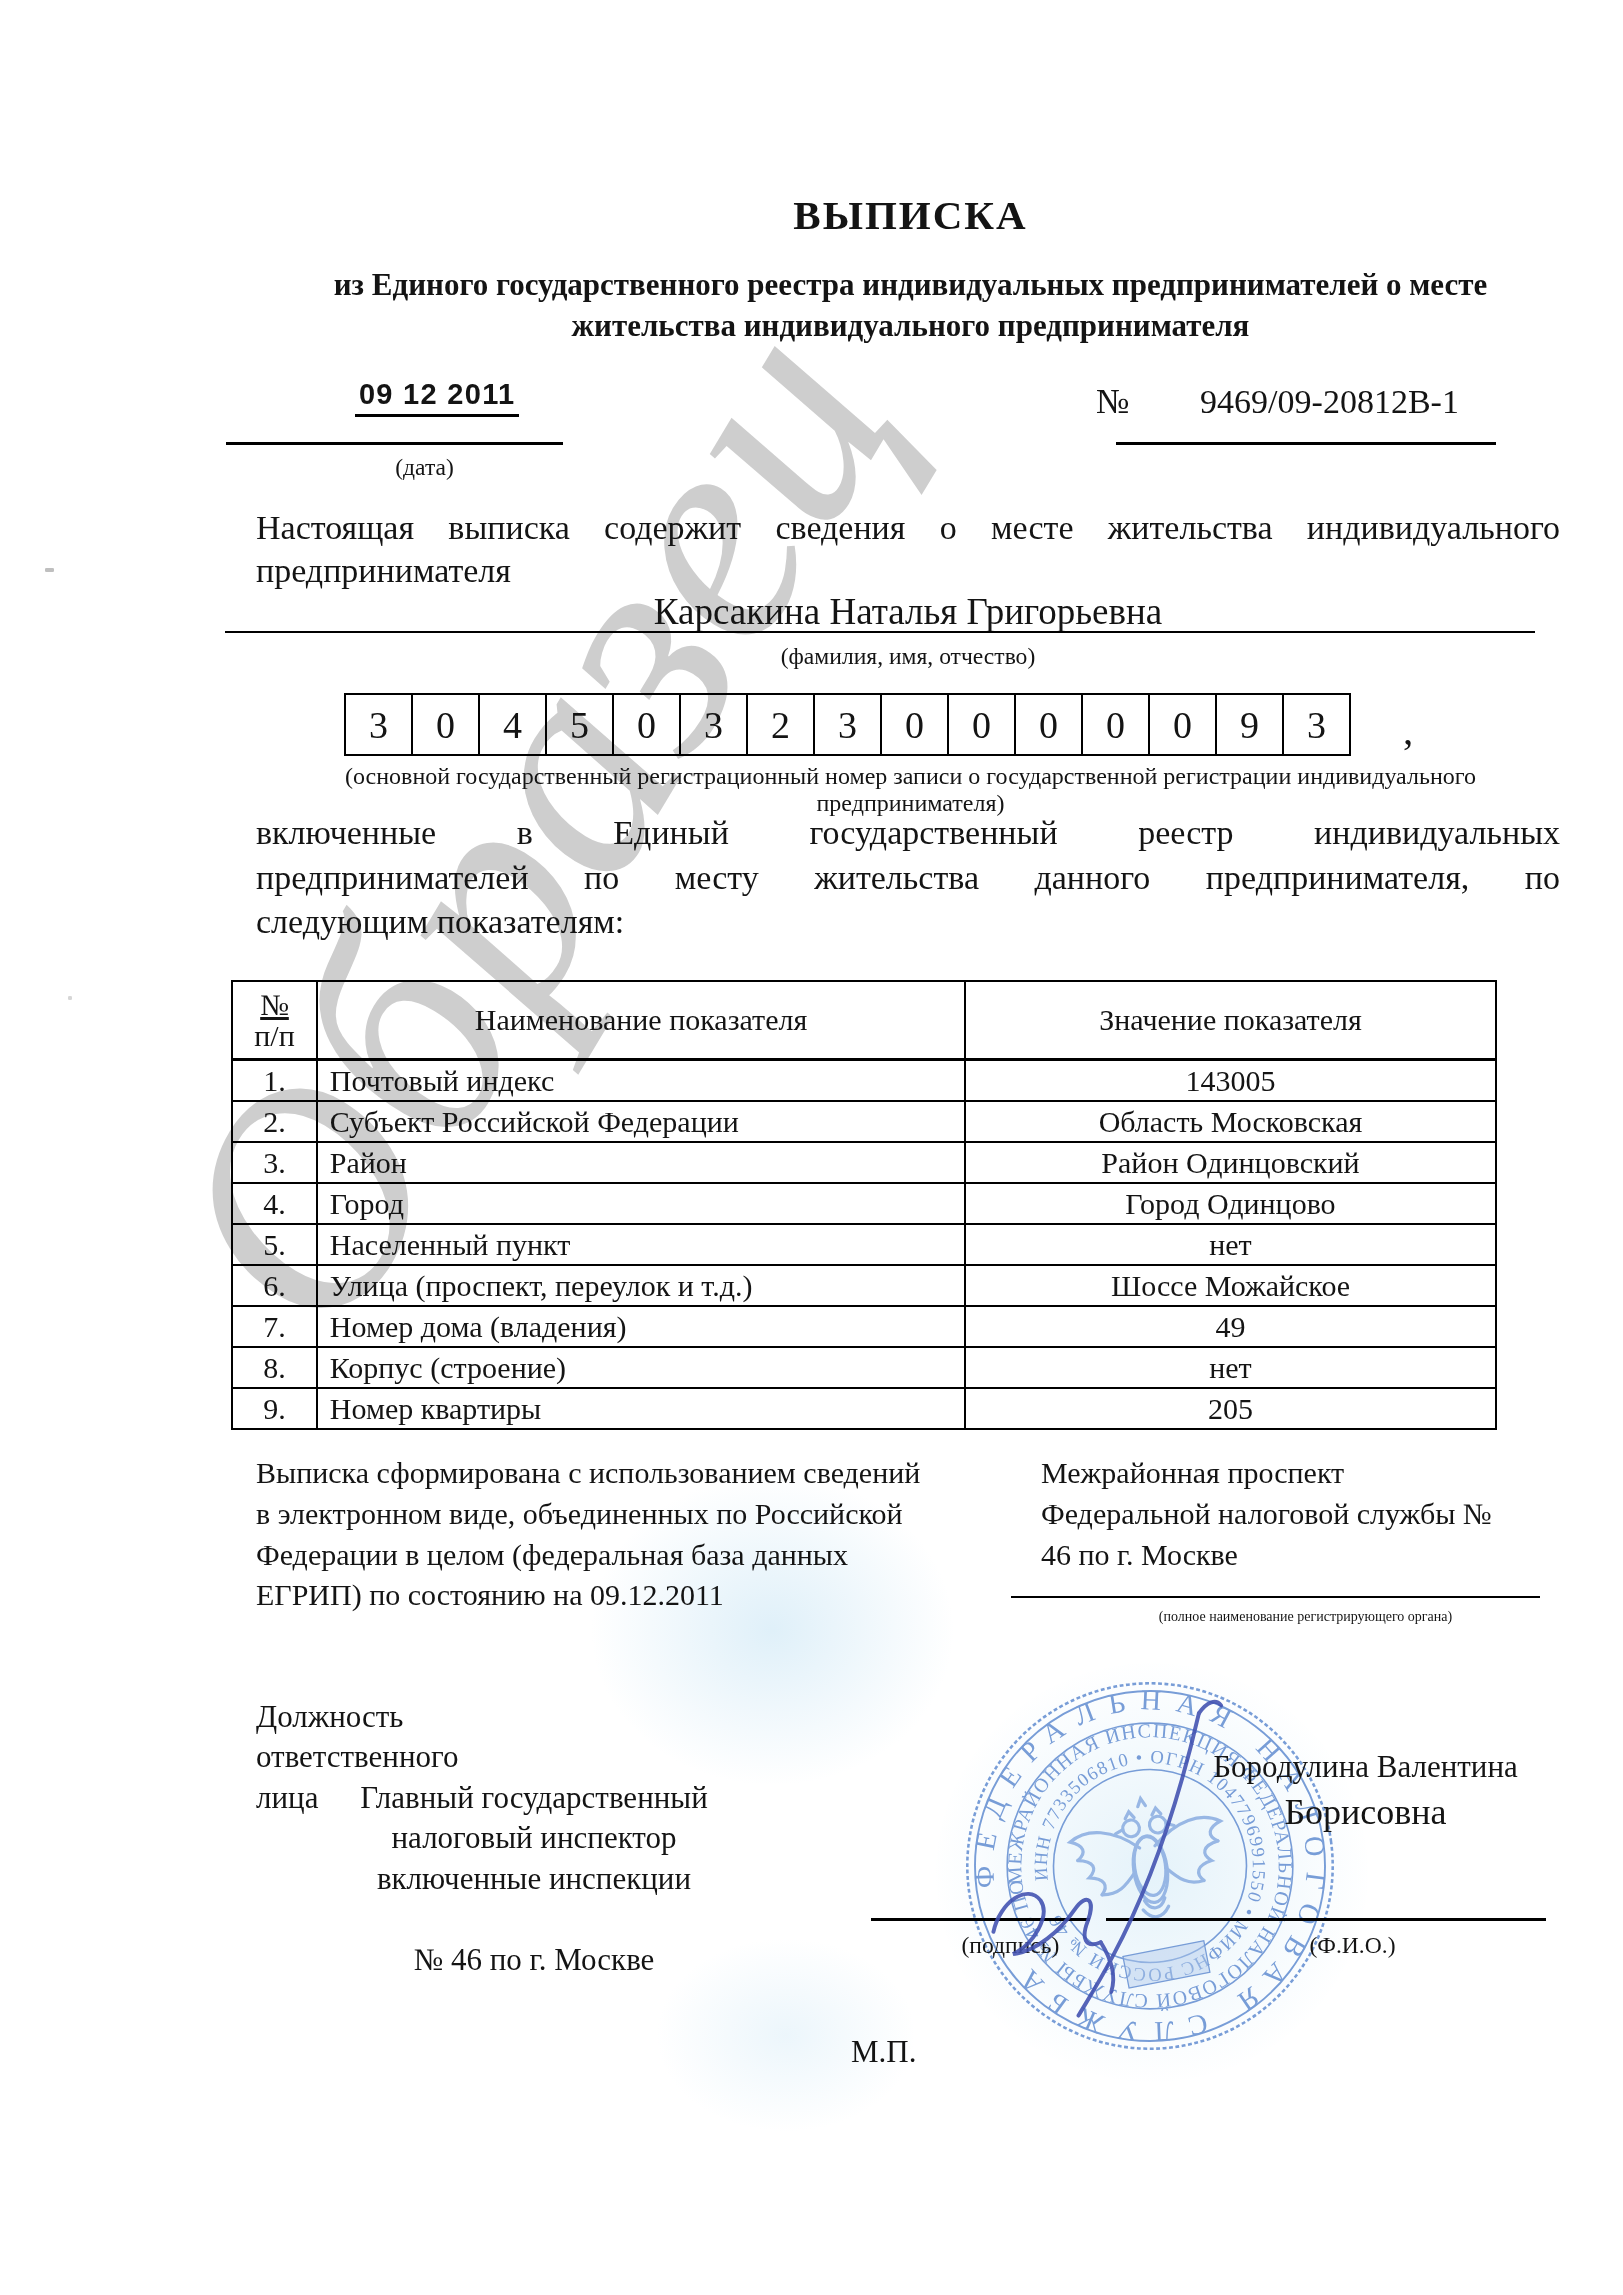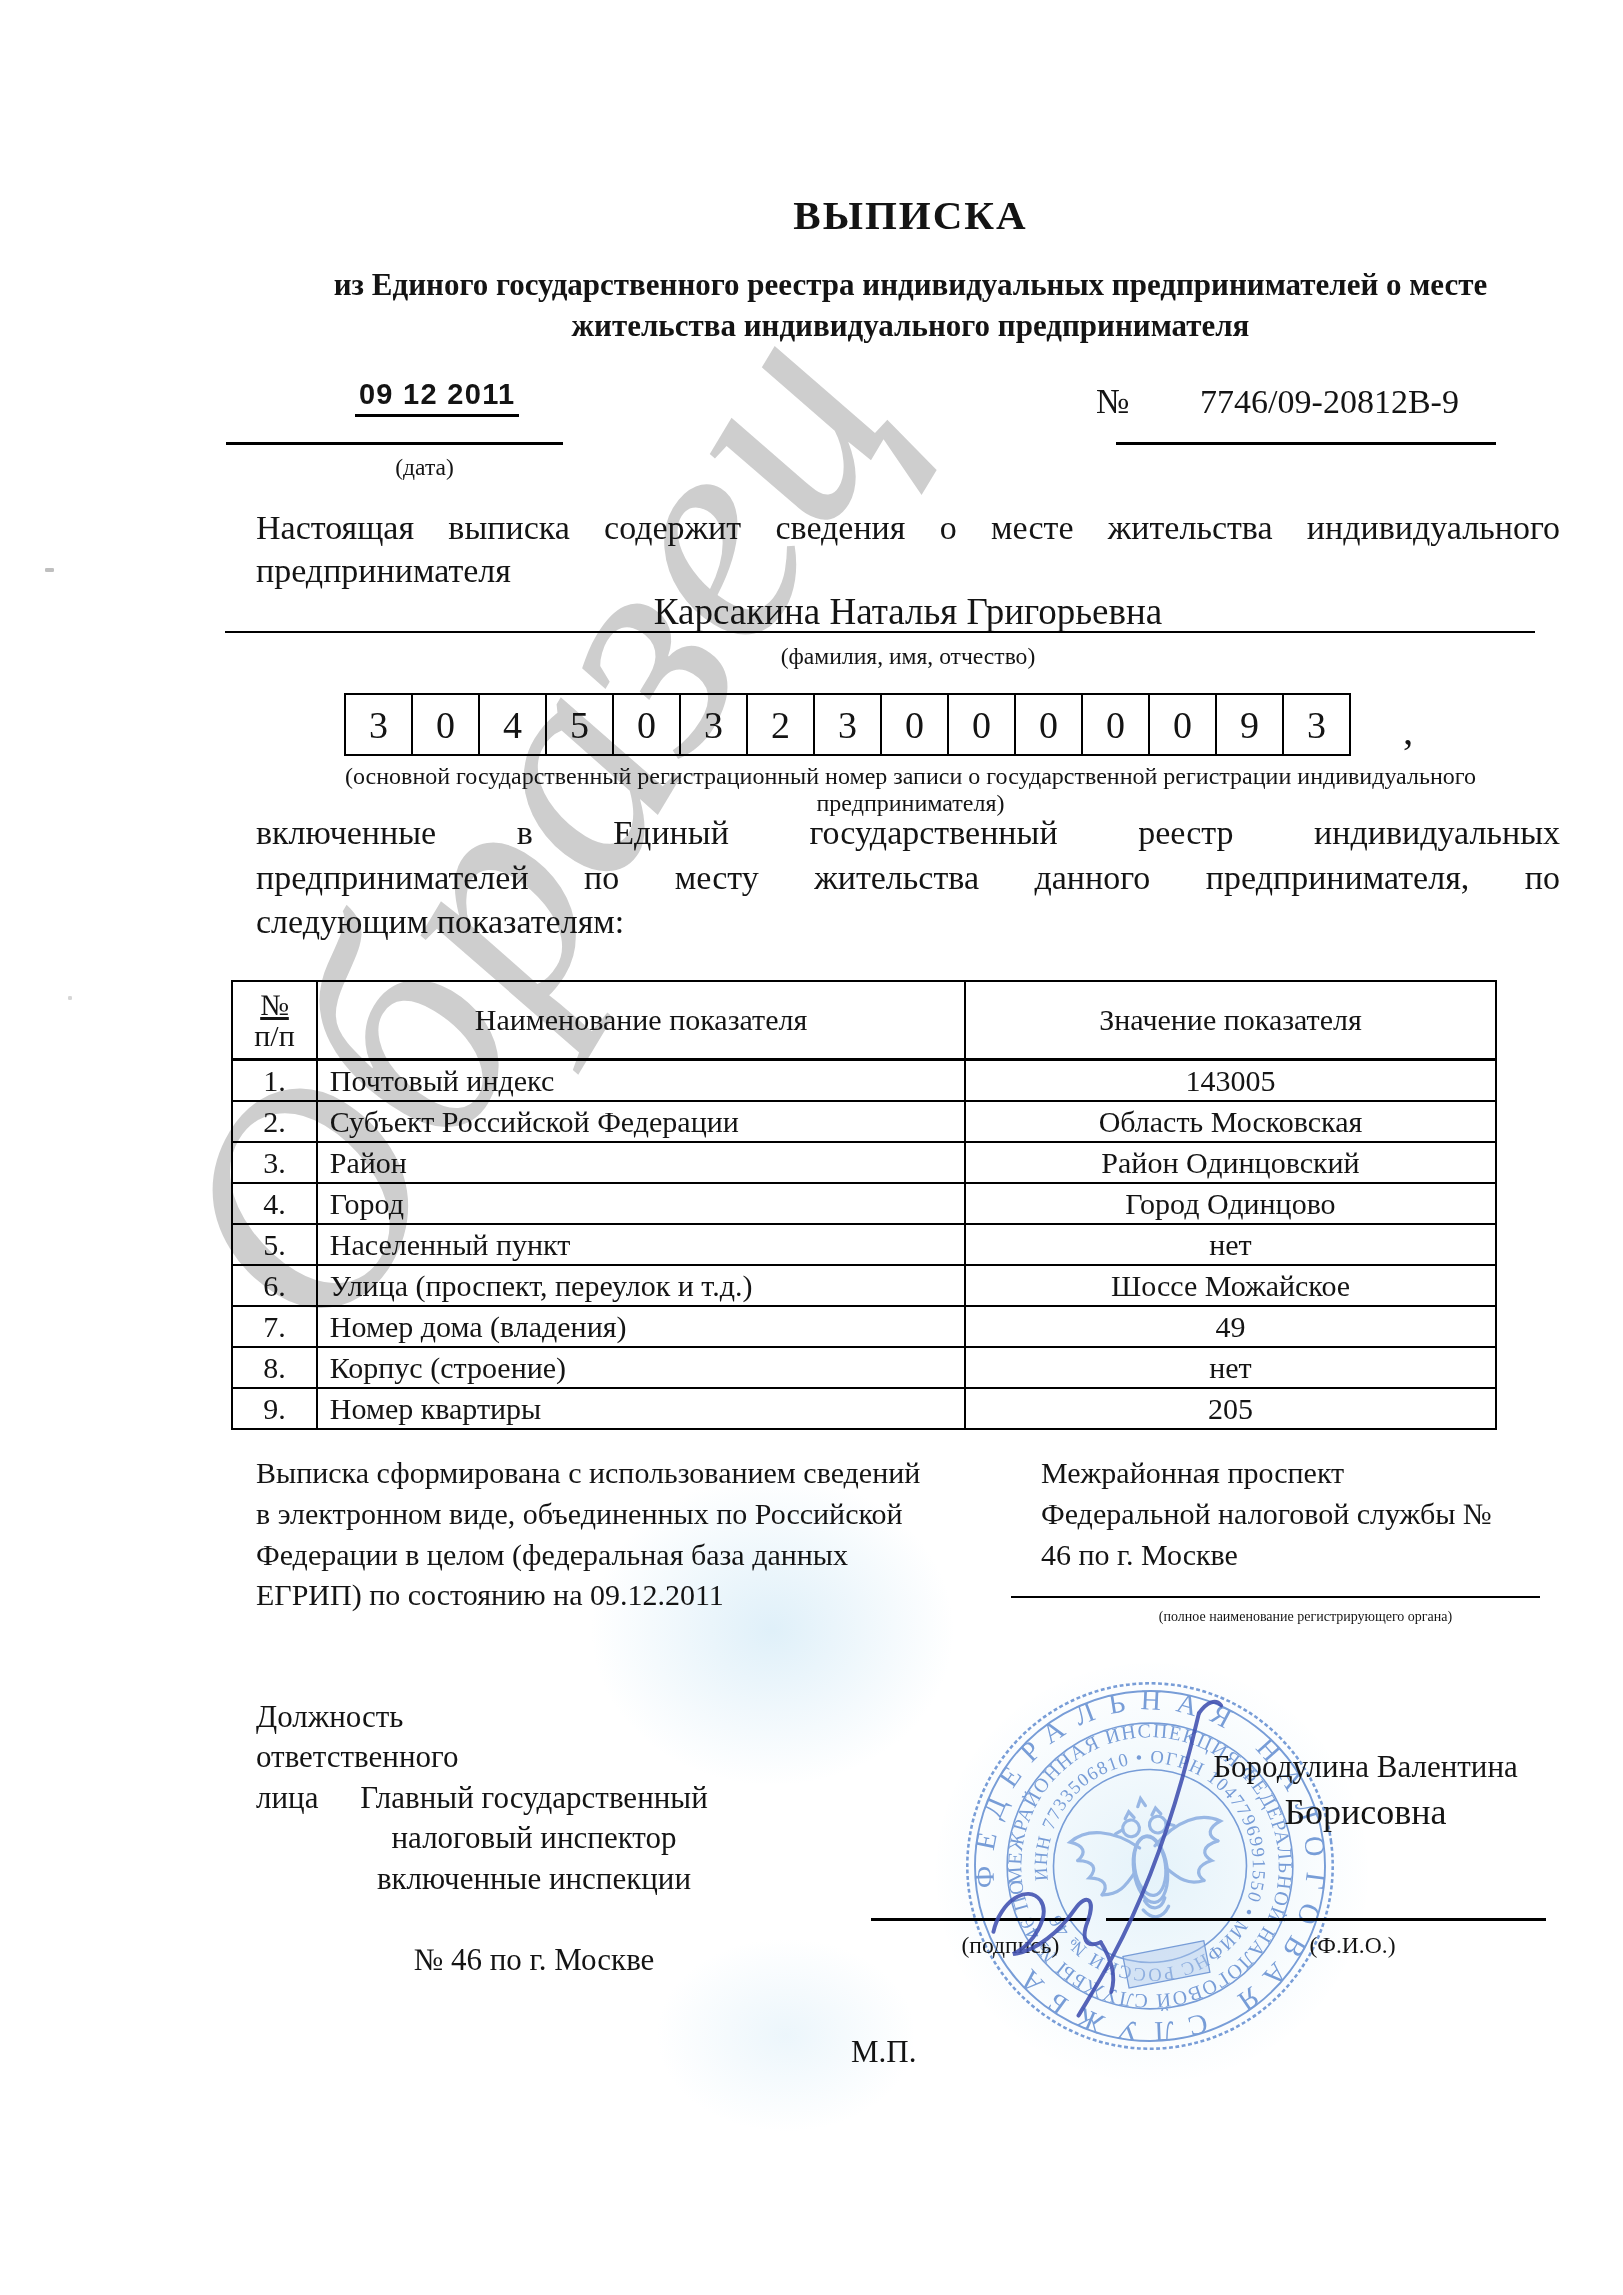--- a/index.html
+++ b/index.html
@@ -108,21 +108,21 @@
 
   <div id="title" class="abs z2">ВЫПИСКА</div>
   <div id="subtitle1" class="abs z2 subtitle">из Единого государственного реестра индивидуальных предпринимателей о месте</div>
   <div id="subtitle2" class="abs z2 subtitle">жительства индивидуального предпринимателя</div>
 
   <div id="date-value" class="abs z2">09 12 2011</div>
   <div id="date-line" class="abs hline"></div>
   <div id="date-caption" class="abs z2">(дата)</div>
 
   <div id="num-sign" class="abs z2">№</div>
-  <div id="num-value" class="abs z2">7746/09-20812В-9</div>
+  <div id="num-value" class="abs z2">9469/09-20812В-1</div>
   <div id="num-line" class="abs hline"></div>
 
   <div id="intro1" class="abs z2 para just">Настоящая выписка содержит сведения о месте жительства индивидуального</div>
   <div id="intro2" class="abs z2 para">предпринимателя</div>
 
   <div id="person-name" class="abs z2">Карсакина Наталья Григорьевна</div>
   <div id="name-line" class="abs hline"></div>
   <div id="name-caption" class="abs z2">(фамилия, имя, отчество)</div>
 
   <div id="ogrn" class="abs">

